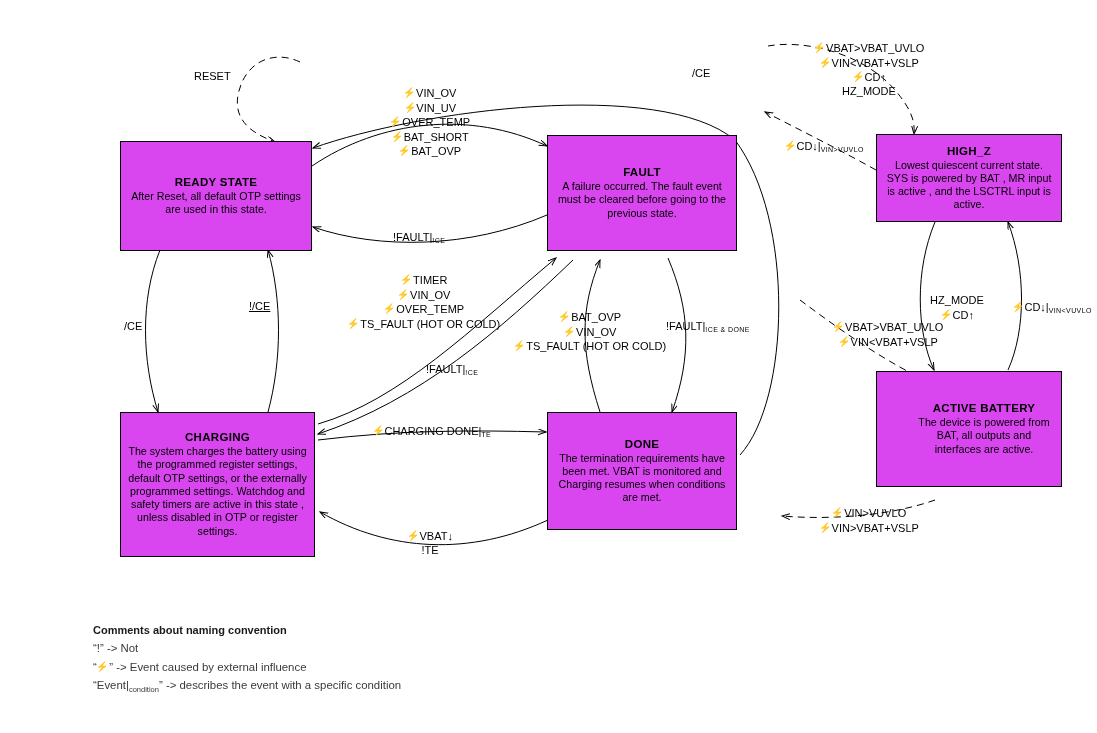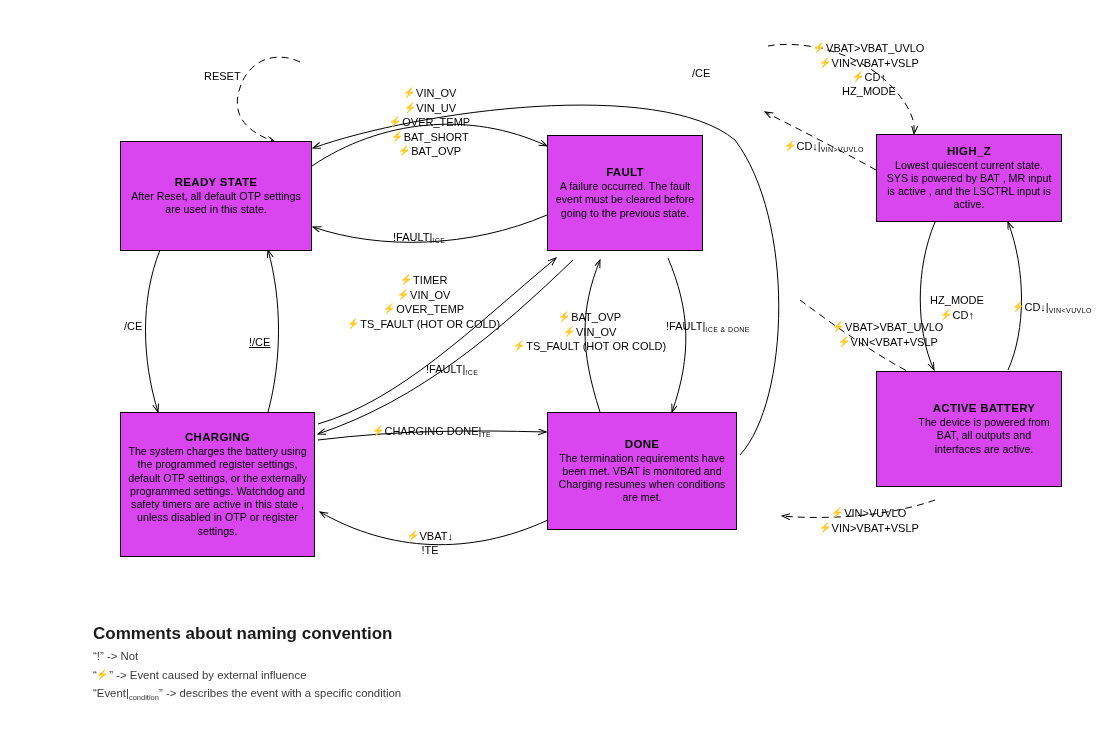--- a/index.html
+++ b/index.html
@@ -68,21 +68,21 @@
     vertical-align: -2px;
   }
   .legend {
     position: absolute;
     left: 93px;
     top: 624px;
     width: 520px;
   }
   .legend-title {
     font-weight: bold;
-    font-size: 17px;
+    font-size: 11px;
     color: #1a1a1a;
     margin-bottom: 3px;
   }
   .legend-line {
     font-size: 11.4px;
     color: #3a3a3a;
     line-height: 18.5px;
   }
   .legend-line sub {
     font-size: 7.5px;
@@ -136,21 +136,21 @@
       <path d="M935,500 C890,516 830,520 782,516" stroke-dasharray="7,5" marker-end="url(#arw)"></path>
 
     </g>
   </svg>
 
   <div class="state-box" style="left:120px; top:141px; width:192px; height:110px;">
     <div class="state-title">READY STATE</div>
     <div class="state-desc">After Reset, all default OTP settings are used in this state.</div>
   </div>
 
-  <div class="state-box" style="left:547px; top:135px; width:156px; height:116px;">
+  <div class="state-box" style="left:547px; top:135px; width:190px; height:116px;">
     <div class="state-title">FAULT</div>
     <div class="state-desc">A failure occurred.  The fault event must be cleared before going to the previous state.</div>
   </div>
 
   <div class="state-box" style="left:876px; top:134px; width:186px; height:88px;">
     <div class="state-title">HIGH_Z</div>
     <div class="state-desc">Lowest quiescent current state. SYS is powered by BAT , MR input is active , and the LSCTRL input is active.</div>
   </div>
 
   <div class="state-box" style="left:120px; top:412px; width:195px; height:145px;">
@@ -161,21 +161,21 @@
   <div class="state-box" style="left:547px; top:412px; width:190px; height:118px;">
     <div class="state-title">DONE</div>
     <div class="state-desc">The termination requirements have been met.  VBAT is monitored and Charging resumes when conditions are met.</div>
   </div>
 
   <div class="state-box" style="left:876px; top:371px; width:186px; height:116px;padding-left:36px;">
     <div class="state-title">ACTIVE BATTERY</div>
     <div class="state-desc">The device is powered from BAT, all outputs and interfaces are active.</div>
   </div>
 
-  <div class="edge-label" style="left:204px; top:70px;">
+  <div class="edge-label" style="left:194px; top:70px;">
     <span>RESET</span>
   </div>
 
   <div class="edge-label center" style="left:430px; top:86px;">
     <div><span class="bolt">⚡</span><span>VIN_OV</span></div>
     <div><span class="bolt">⚡</span><span>VIN_UV</span></div>
     <div><span class="bolt">⚡</span><span>OVER_TEMP</span></div>
     <div><span class="bolt">⚡</span><span>BAT_SHORT</span></div>
     <div><span class="bolt">⚡</span><span>BAT_OVP</span></div>
   </div>
@@ -185,21 +185,21 @@
   </div>
 
   <div class="edge-label" style="left:393px; top:231px;">
     <span>!FAULT</span><span>|</span><sub class="cond">!CE</sub>
   </div>
 
   <div class="edge-label" style="left:124px; top:320px;">
     <span>/CE</span>
   </div>
 
-  <div class="edge-label" style="left:249px; top:336px;text-decoration:underline;">
+  <div class="edge-label" style="left:249px; top:300px;text-decoration:underline;">
     <span>!/CE</span>
   </div>
 
   <div class="edge-label center" style="left:424px; top:273px;">
     <div><span class="bolt">⚡</span><span>TIMER</span></div>
     <div><span class="bolt">⚡</span><span>VIN_OV</span></div>
     <div><span class="bolt">⚡</span><span>OVER_TEMP</span></div>
     <div><span class="bolt">⚡</span><span>TS_FAULT (HOT OR COLD)</span></div>
   </div>
 

